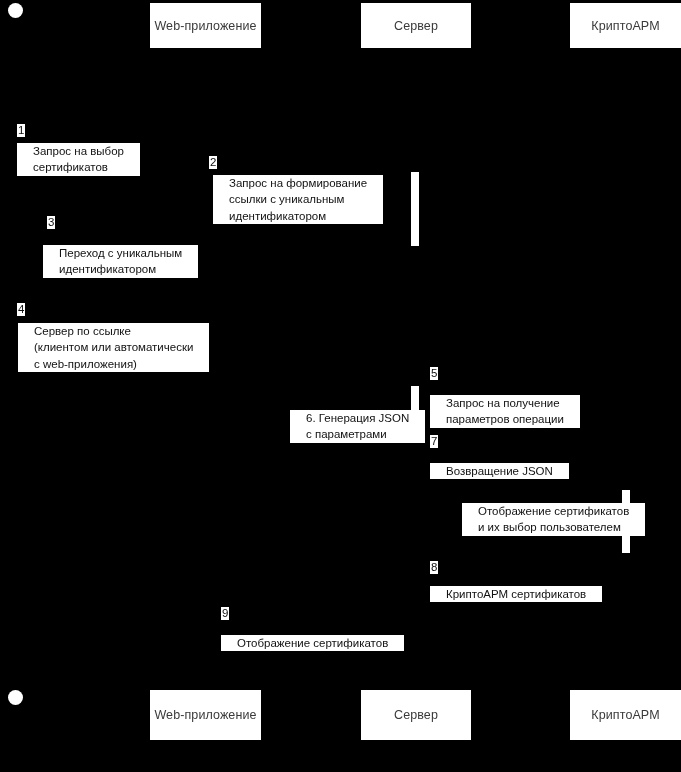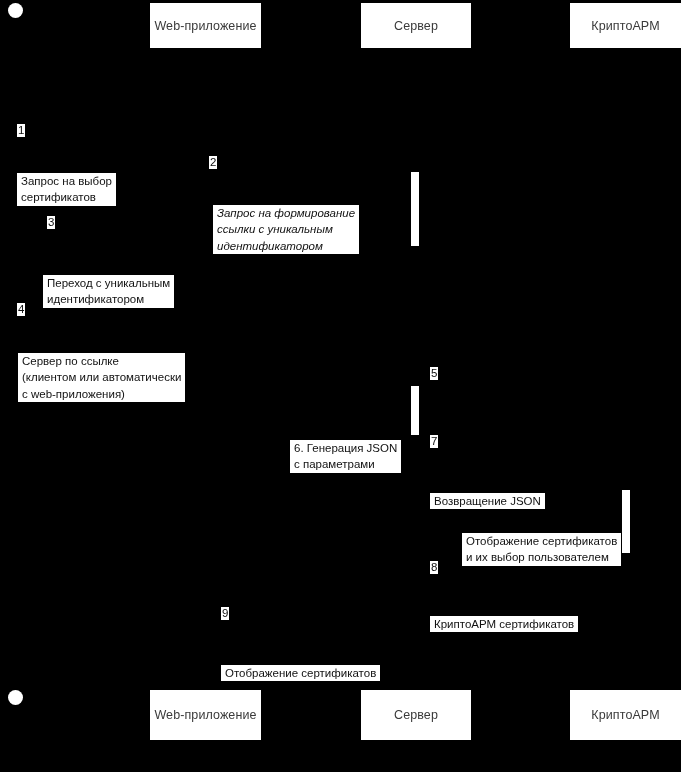--- a/index.html
+++ b/index.html
@@ -43,24 +43,23 @@
   .activation {
     position: absolute;
     background: #ffffff;
   }
   .msg-text {
     position: absolute;
     background: #ffffff;
     color: #111111;
     font-size: 11.5px;
     line-height: 16.4px;
-    padding: 0px 4px;
+    padding: 0px 16px;
     white-space: pre;
     box-sizing: border-box;
-    margin-top: 30px;
   }
   .msg-num {
     position: absolute;
     background: #ffffff;
     color: #111111;
     font-size: 11.5px;
     line-height: 13px;
     padding: 0 1px;
     box-sizing: border-box;
     white-space: pre;
@@ -97,34 +96,36 @@
 
   <div class="activation" style="left:411px; top:172px; width:8px; height:74px;"></div>
   <div class="activation" style="left:411px; top:386px; width:8px; height:49px;"></div>
   <div class="activation" style="left:622px; top:490px; width:8px; height:63px;"></div>
 
   <div class="msg-num" style="left:17px; top:124px;">1</div>
   <div class="msg-text" style="left:17px; top:143px;">Запрос на выбор
 сертификатов</div>
 
   <div class="msg-num" style="left:209px; top:156px;">2</div>
-  <div class="msg-text" style="left:213px; top:175px;font-style:italic;">Запрос на формирование
+  <div class="msg-text" style="left:213px; top:175px;">Запрос на формирование
 ссылки с уникальным
 идентификатором</div>
 
   <div class="msg-num" style="left:47px; top:216px;">3</div>
   <div class="msg-text" style="left:43px; top:245px;">Переход с уникальным
 идентификатором</div>
 
   <div class="msg-num" style="left:17px; top:303px;">4</div>
   <div class="msg-text" style="left:18px; top:323px;">Сервер по ссылке
 (клиентом или автоматически
 с web-приложения)</div>
 
   <div class="msg-num" style="left:430px; top:367px;">5</div>
+  <div class="msg-text" style="left:430px; top:395px;">Запрос на получение
+параметров операции</div>
 
   <div class="msg-text" style="left:290px; top:410px;">6. Генерация JSON
 с параметрами</div>
 
   <div class="msg-num" style="left:430px; top:435px;">7</div>
   <div class="msg-text" style="left:430px; top:463px;">Возвращение JSON</div>
 
   <div class="msg-text" style="left:462px; top:503px;">Отображение сертификатов
 и их выбор пользователем</div>
 

